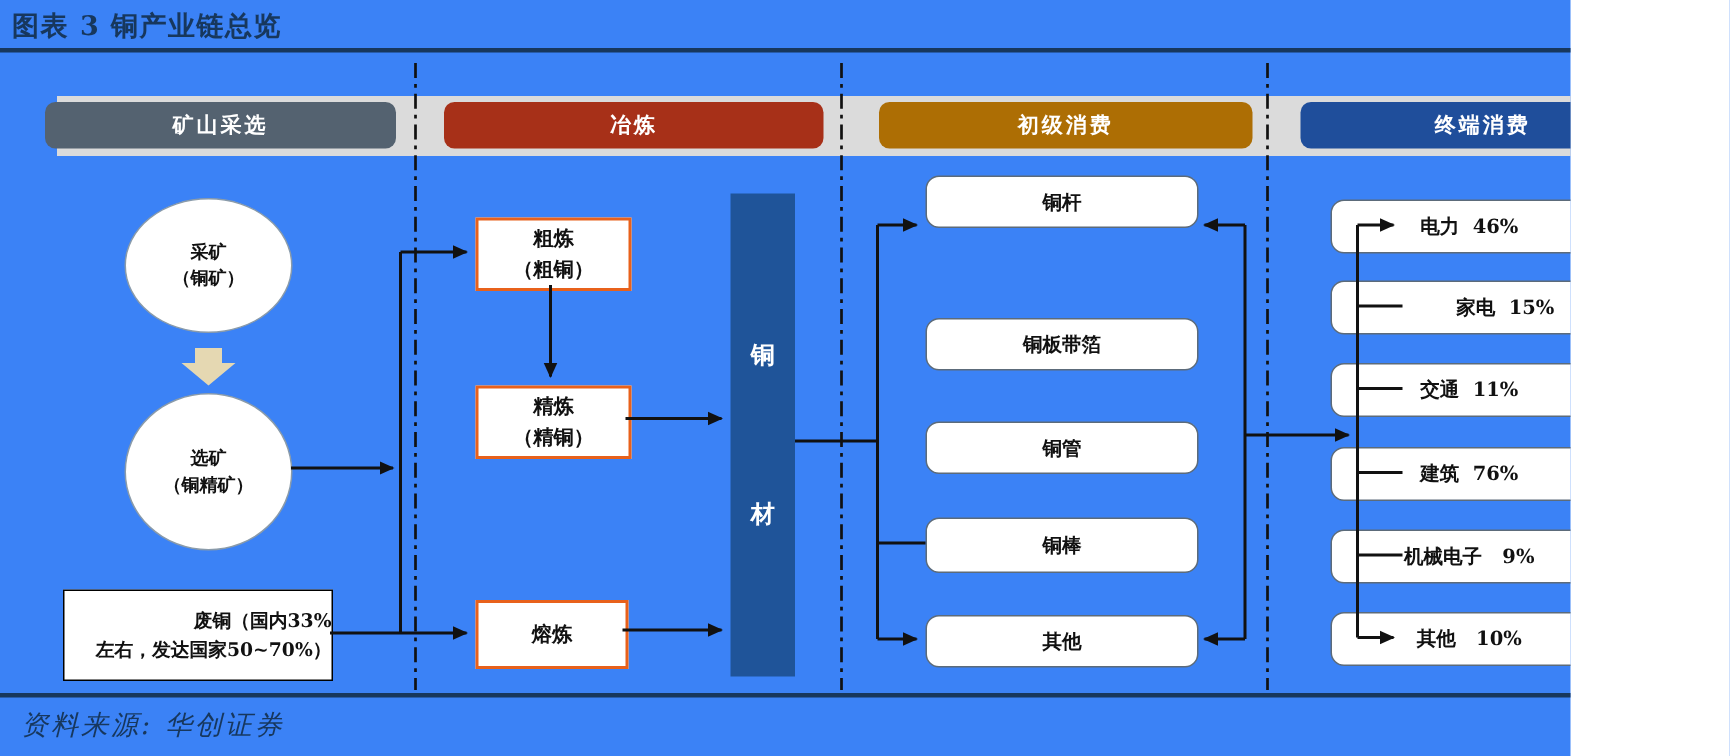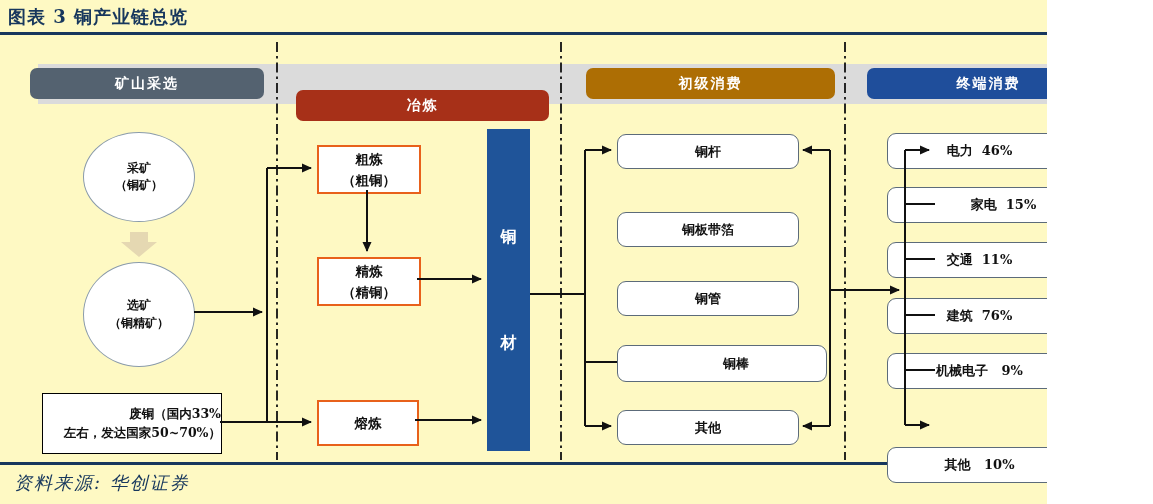--- a/index.html
+++ b/index.html
@@ -1,30 +1,30 @@
 <!DOCTYPE html>
 <html><head>
 <meta charset="utf-8">
 <style>
   html,body{margin:0;padding:0;background:#fff;}
   #canvas{
-    position:relative;width:1047px;height:504px;background:#fef9c3;overflow:hidden;
+    position:relative;width:1047px;height:504px;background:#3b82f6;overflow:hidden;
     font-family:"DejaVu Serif", serif;color:#111;
   }
   
   .fig-title{position:absolute;left:8px;top:5px;font-size:18px;font-weight:bold;color:#17375D;letter-spacing:1px;}
   .title-rule{position:absolute;left:0;top:32px;width:1153px;height:3px;background:#17375D;}
   
   .band{position:absolute;left:38px;top:64px;width:1042px;height:40px;background:#DBDBDB;}
   .stage{
     position:absolute;top:68px;height:31px;border-radius:7px;display:flex;align-items:center;justify-content:center;
     color:#fff;font-size:14px;font-weight:bold;letter-spacing:2px;z-index:2;
   }
   .stage-mining{left:30px;width:234px;background:#546270;}
-  .stage-smelting{left:296px;width:253px;background:#A73018;margin-top:22px;}
+  .stage-smelting{left:296px;width:253px;background:#A73018;}
   .stage-primary{left:586px;width:249px;background:#AD6E04;}
   .stage-terminal{left:867px;width:243px;background:#1F4E9B;}
   
   .ellipse{
     position:absolute;border:1.5px solid #8A9BAA;border-radius:50%;background:#fff;
     display:flex;flex-direction:column;align-items:center;justify-content:center;
     font-size:12px;font-weight:bold;line-height:1.45;z-index:2;text-align:center;
   }
   .ellipse-ore{left:83px;top:132px;width:110px;height:88px;}
   .ellipse-concentrate{left:83px;top:262px;width:110px;height:103px;}
@@ -49,23 +49,23 @@
     display:flex;flex-direction:column;align-items:center;justify-content:space-around;
     color:#fff;font-size:16px;font-weight:bold;padding:55px 0;box-sizing:border-box;
   }
   
   .round-box{
     position:absolute;border:1.5px solid #5C6B7A;border-radius:9px;background:#fff;z-index:2;
     display:flex;align-items:center;justify-content:center;
     font-size:13px;font-weight:bold;white-space:pre;
   }
   .primary-box{left:617px;width:180px;height:33px;}
-  .p0{top:134px;text-align:center;} .p1{top:212px;} .p2{top:281px;} .p3{top:345px;height:35px;padding-left:28px;} .p4{top:410px;}
+  .p0{top:117px;text-align:center;} .p1{top:212px;} .p2{top:281px;} .p3{top:345px;height:35px;} .p4{top:410px;}
   .terminal-box{left:887px;width:183px;height:34px;text-align:center;}
-  .t0{top:133px;} .t1{top:187px;padding-left:24px;} .t2{top:242px;} .t3{top:298px;} .t4{top:353px;} .t5{top:408px;margin-top:39px;}
+  .t0{top:133px;} .t1{top:187px;padding-left:24px;} .t2{top:242px;} .t3{top:298px;} .t4{top:353px;} .t5{top:408px;}
   
   .connectors{position:absolute;left:0;top:0;width:1153px;height:504px;z-index:3;pointer-events:none;}
   
   .footer-rule{position:absolute;left:0;top:462px;width:1153px;height:3px;background:#17375D;}
   .source-note{position:absolute;left:14px;top:471px;font-size:18px;font-style:italic;color:#17375D;letter-spacing:2px;}
 </style>
 </head>
 <body>
 
 <div id="canvas">

